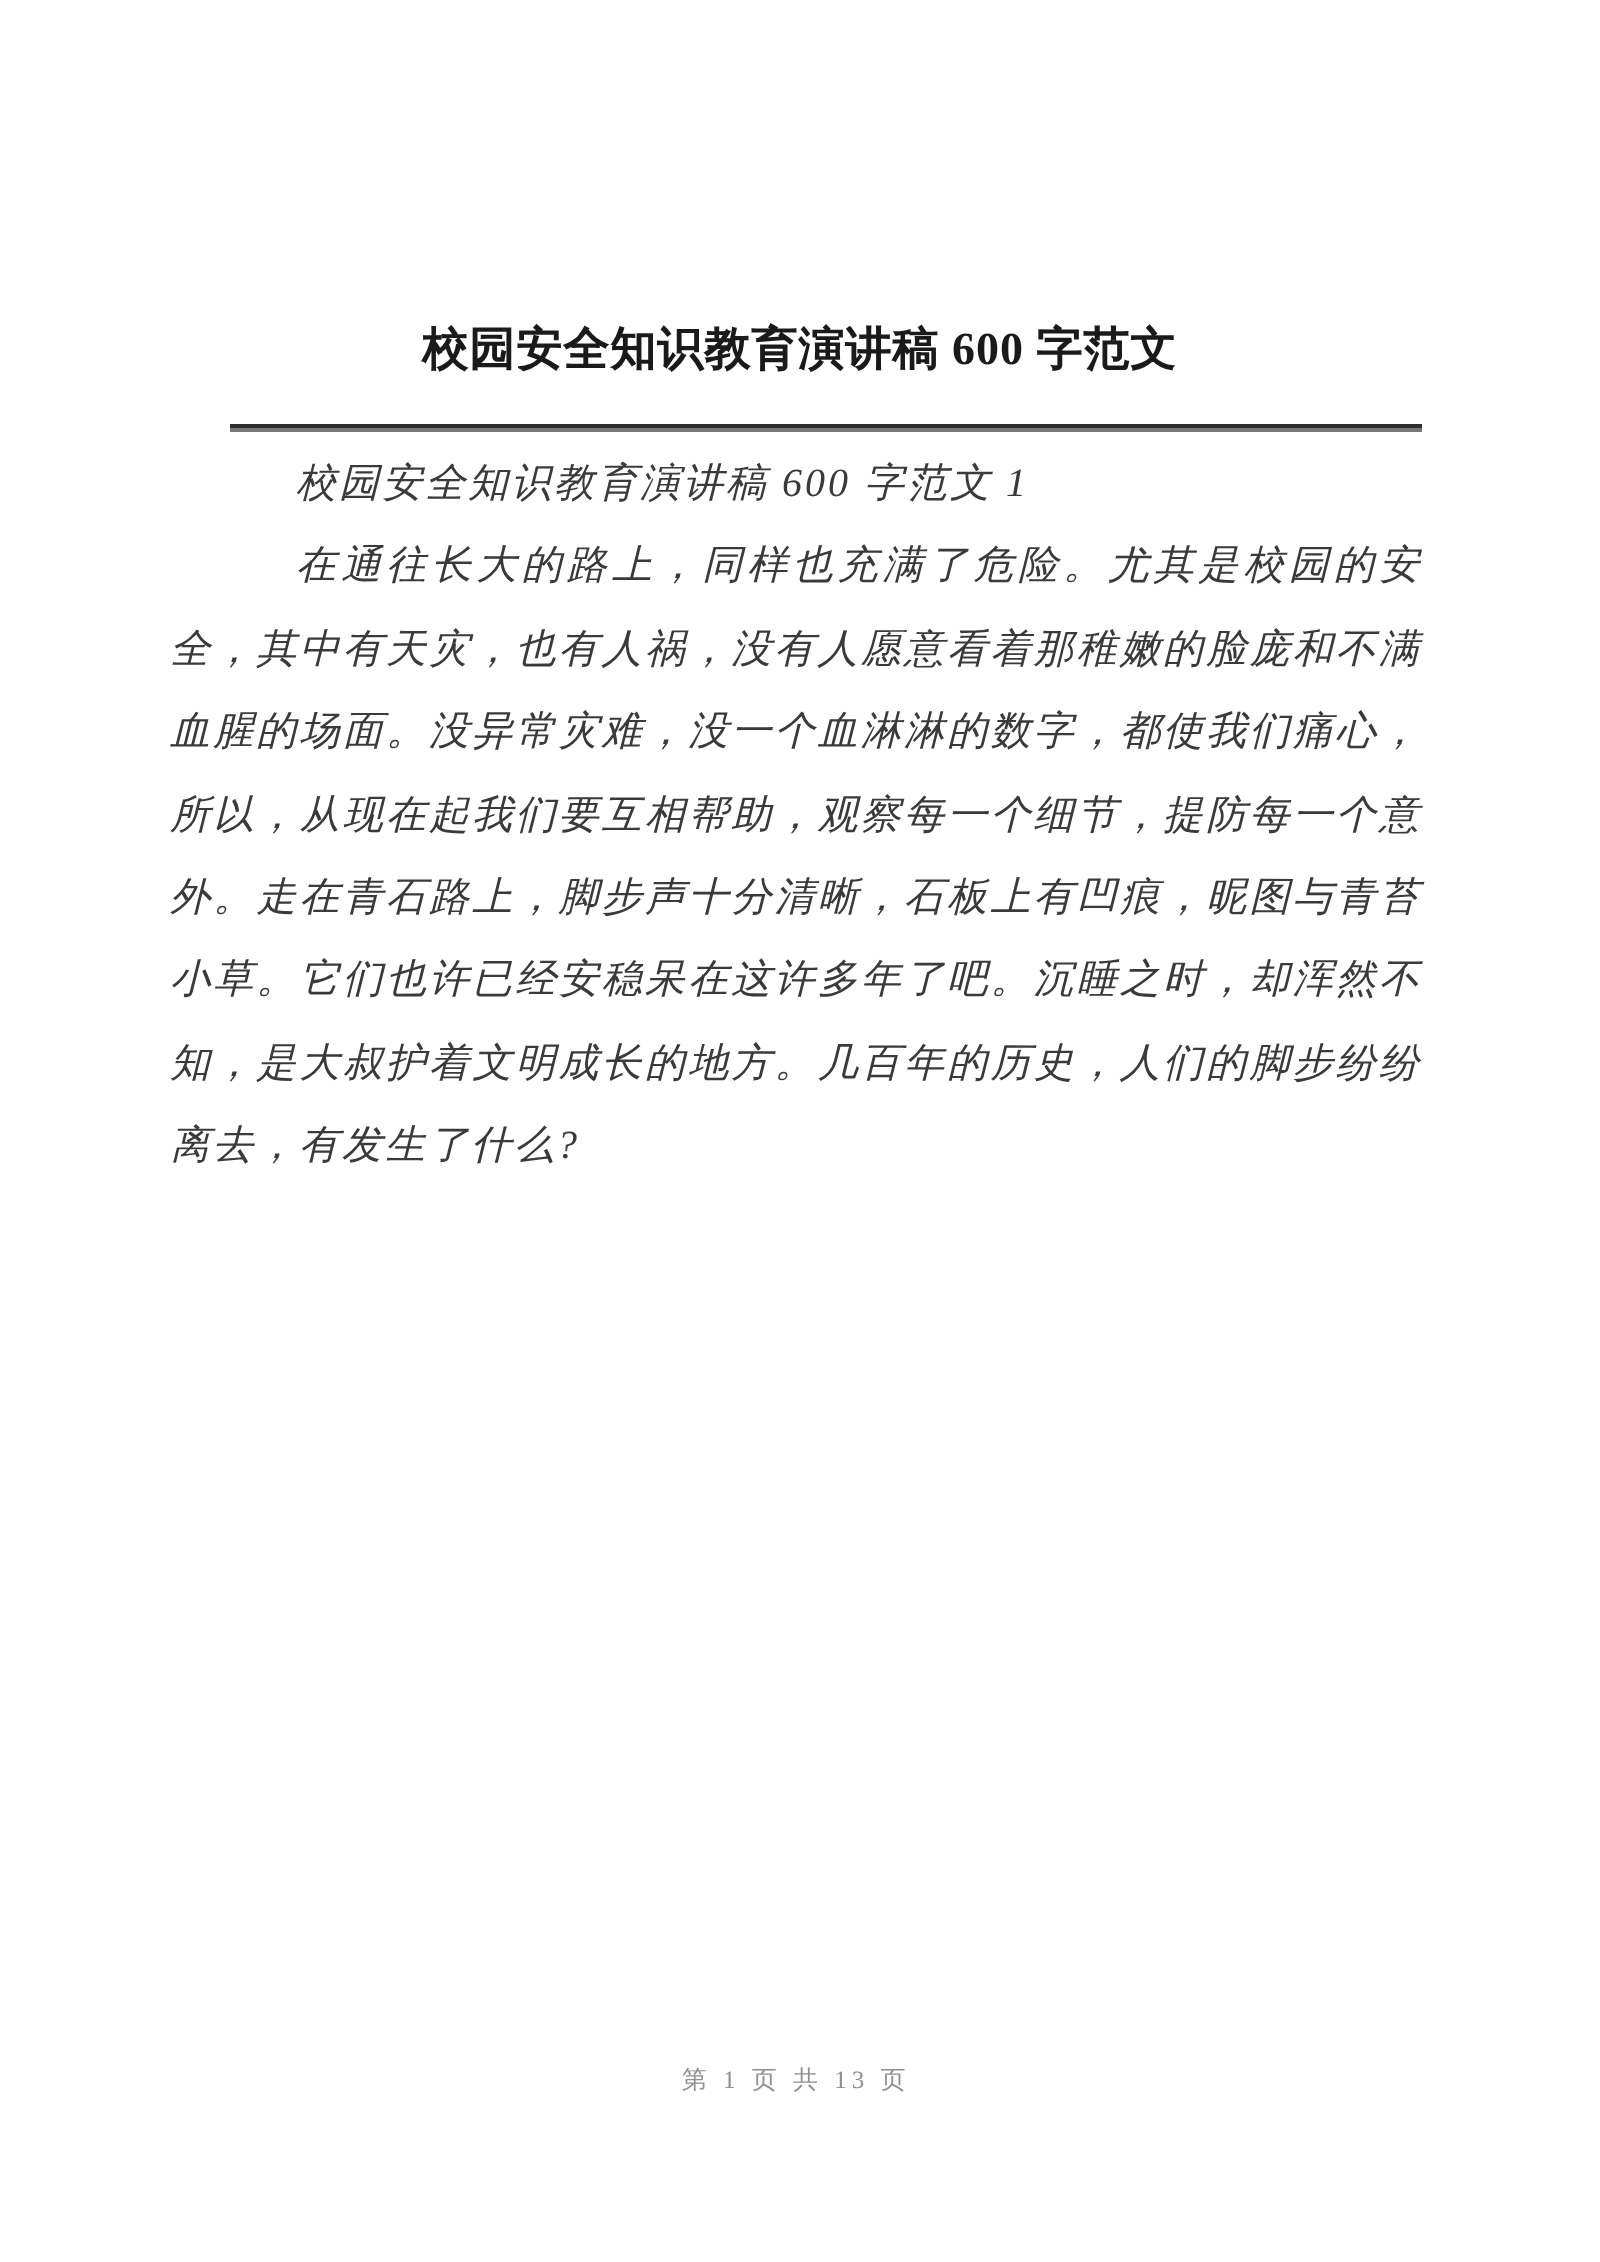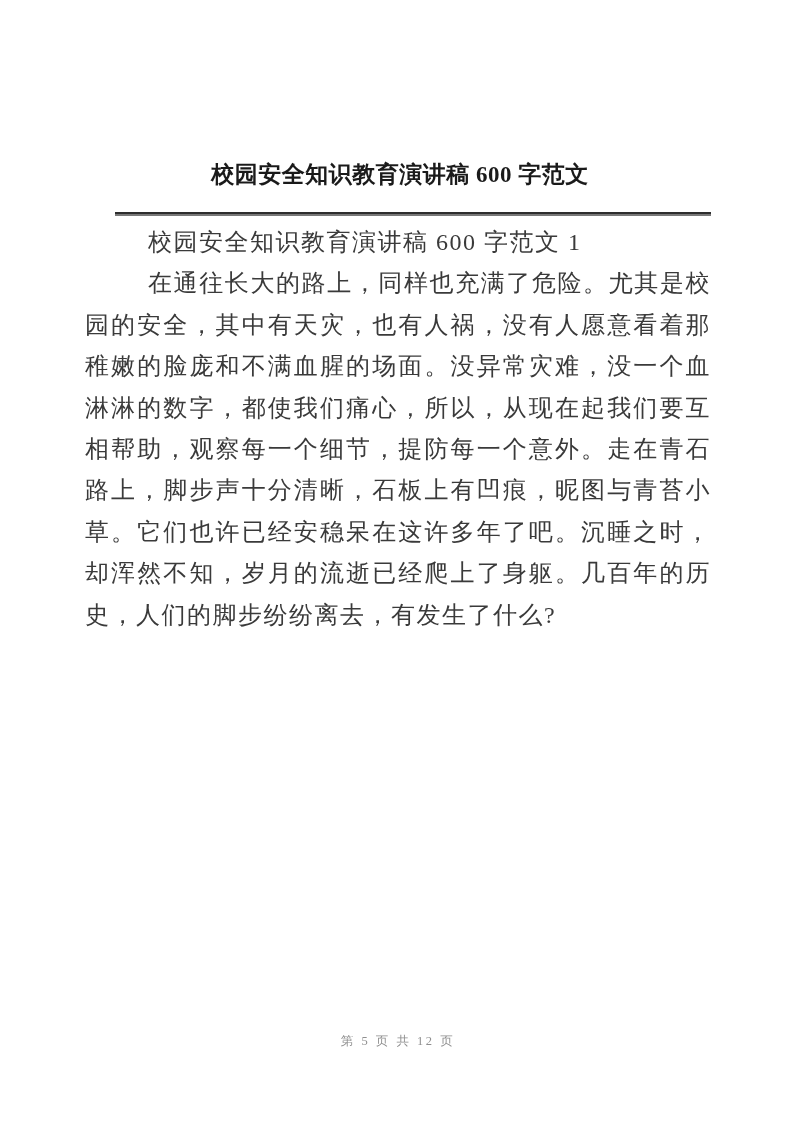--- a/index.html
+++ b/index.html
@@ -34,25 +34,26 @@
     left: 115px;
     width: 596px;
     height: 4px;
     background: linear-gradient(to bottom, #2e2e2e 0%, #2e2e2e 45%, #787878 45%, #787878 100%);
   }
   .doc-body {
     position: absolute;
     top: 222px;
     left: 85px;
     width: 626px;
-    font-size: 24px;
+    font-size: 20px;
     line-height: 41.4px;
     color: #3a3a3a;
     text-align: justify;
     letter-spacing: 1.5px;
+    font-style: italic;
   }
   .doc-body p {
     margin: 0;
     padding: 0;
     text-indent: 63px;
   }
   .page-footer {
     position: absolute;
     top: 1031px;
     left: 85px;
@@ -74,21 +75,21 @@
   <h1 class="doc-title">校园安全知识教育演讲稿 600 字范文</h1>
 
   <div class="title-rule"></div>
 
   <div class="doc-body">
 
       <p>校园安全知识教育演讲稿 600 字范文 1</p>
 
 
 
-      <p>在通往长大的路上，同样也充满了危险。尤其是校园的安全，其中有天灾，也有人祸，没有人愿意看着那稚嫩的脸庞和不满血腥的场面。没异常灾难，没一个血淋淋的数字，都使我们痛心，所以，从现在起我们要互相帮助，观察每一个细节，提防每一个意外。走在青石路上，脚步声十分清晰，石板上有凹痕，昵图与青苔小草。它们也许已经安稳呆在这许多年了吧。沉睡之时，却浑然不知，岁月的流逝已经爬上了身躯。几百年的历史，人们的脚步纷纷离去，有发生了什么?</p>
+      <p>在通往长大的路上，同样也充满了危险。尤其是校园的安全，其中有天灾，也有人祸，没有人愿意看着那稚嫩的脸庞和不满血腥的场面。没异常灾难，没一个血淋淋的数字，都使我们痛心，所以，从现在起我们要互相帮助，观察每一个细节，提防每一个意外。走在青石路上，脚步声十分清晰，石板上有凹痕，昵图与青苔小草。它们也许已经安稳呆在这许多年了吧。沉睡之时，却浑然不知，是大叔护着文明成长的地方。几百年的历史，人们的脚步纷纷离去，有发生了什么?</p>
 
     </div>
 
   <div class="page-footer">
-    <span>第 5 页 共 12 页</span>
+    <span>第 1 页 共 13 页</span>
   </div>
 
 </div>
 
 </body></html>

